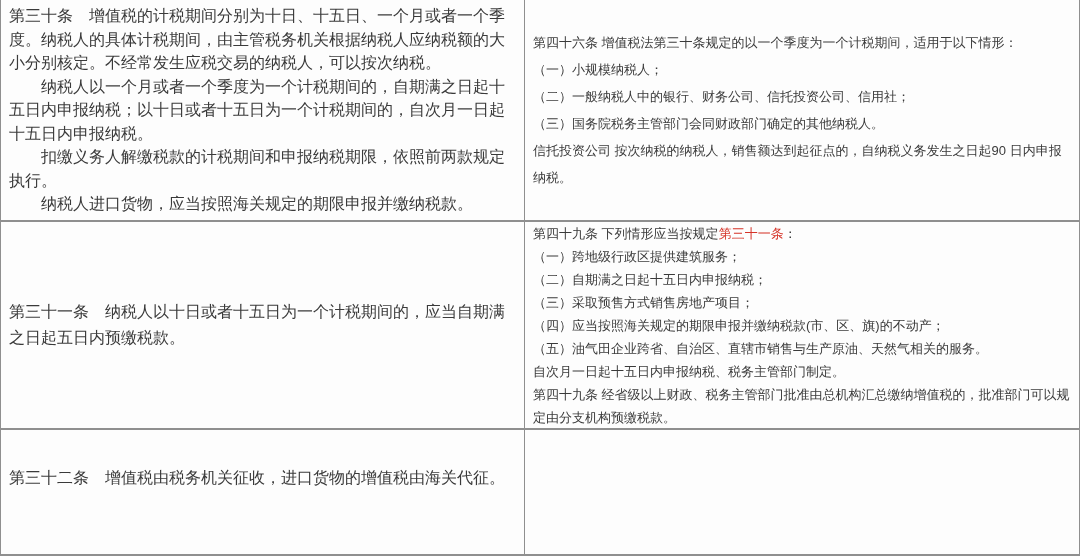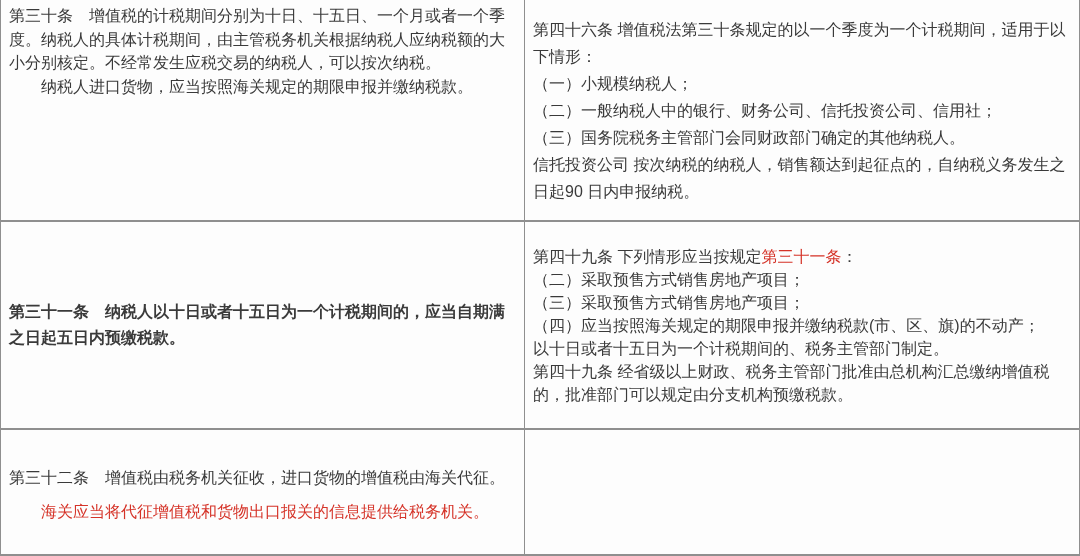--- a/index.html
+++ b/index.html
@@ -32,58 +32,62 @@
   }
   .cell.col-left{border-right:1.5px solid #8f8f8f;}
   .cell.row-1,.cell.row-2{border-bottom:2px solid #8f8f8f;}
   .cell.top-align{justify-content:flex-start;}
   .para{
     margin:0;
     white-space:pre-wrap;
     word-break:break-all;
   }
   .col-left .para{font-size:16px;line-height:23.5px;}
-  .row-2.col-left .para{line-height:26px;font-weight:bold;}
-  .row-3.col-left .para{line-height:28px;margin-top:6px;}
-  .col-right .para{font-size:16px;line-height:23px;}
+  .row-2.col-left .para{line-height:26px;}
+  .row-3.col-left .para{line-height:28px;}
+  .col-right .para{font-size:13px;line-height:23px;}
   .row-1.col-right .para{line-height:27px;}
 </style>
 </head>
 <body>
 
 <div id="page" style="background: rgb(253, 253, 253); color: rgb(58, 58, 58);">
   <div class="statute-table">
 
     <div class="cell col-left row-1 top-align">
         <p class="para"><span>第三十条　增值税的计税期间分别为十日、十五日、一个月或者一个季度。纳税人的具体计税期间，由主管税务机关根据纳税人应纳税额的大小分别核定。不经常发生应税交易的纳税人，可以按次纳税。</span></p>
+        <p class="para"><span>　　纳税人以一个月或者一个季度为一个计税期间的，自期满之日起十五日内申报纳税；以十日或者十五日为一个计税期间的，自次月一日起十五日内申报纳税。</span></p>
+        <p class="para"><span>　　扣缴义务人解缴税款的计税期间和申报纳税期限，依照前两款规定执行。</span></p>
         <p class="para"><span>　　纳税人进口货物，应当按照海关规定的期限申报并缴纳税款。</span></p>
       </div>
 
     <div class="cell col-right row-1">
         <p class="para"><span>第四十六条 增值税法第三十条规定的以一个季度为一个计税期间，适用于以下情形：</span></p>
         <p class="para"><span>（一）小规模纳税人；</span></p>
         <p class="para"><span>（二）一般纳税人中的银行、财务公司、信托投资公司、信用社；</span></p>
         <p class="para"><span>（三）国务院税务主管部门会同财政部门确定的其他纳税人。</span></p>
         <p class="para"><span>信托投资公司 按次纳税的纳税人，销售额达到起征点的，自纳税义务发生之日起90 日内申报纳税。</span></p>
       </div>
 
     <div class="cell col-left row-2">
         <p class="para"><span>第三十一条　纳税人以十日或者十五日为一个计税期间的，应当自期满之日起五日内预缴税款。</span></p>
       </div>
 
     <div class="cell col-right row-2">
         <p class="para"><span>第四十九条 下列情形应当按规定</span><span style="color: rgb(213, 51, 40);">第三十一条</span><span>：</span></p>
-        <p class="para"><span>（二）采取预售方式销售房地产项目；</span></p>
+        <p class="para"><span>（一）跨地级行政区提供建筑服务；</span></p>
+        <p class="para"><span>（二）自期满之日起十五日内申报纳税；</span></p>
         <p class="para"><span>（三）采取预售方式销售房地产项目；</span></p>
         <p class="para"><span>（四）应当按照海关规定的期限申报并缴纳税款(市、区、旗)的不动产；</span></p>
-        <p class="para"><span>以十日或者十五日为一个计税期间的、税务主管部门制定。</span></p>
+        <p class="para"><span>（五）油气田企业跨省、自治区、直辖市销售与生产原油、天然气相关的服务。</span></p>
+        <p class="para"><span>自次月一日起十五日内申报纳税、税务主管部门制定。</span></p>
         <p class="para"><span>第四十九条 经省级以上财政、税务主管部门批准由总机构汇总缴纳增值税的，批准部门可以规定由分支机构预缴税款。</span></p>
       </div>
 
     <div class="cell col-left row-3">
         <p class="para"><span>第三十二条　增值税由税务机关征收，进口货物的增值税由海关代征。</span></p>
-        <p class="para"><span>　　</span><span style="color: rgb(213, 51, 40);">海关应当将代征增值税和货物出口报关的信息提供给税务机关。</span></p>
+        <p class="para"><span>　　</span></p>
       </div>
 
     <div class="cell col-right row-3"></div>
 
   </div>
 </div>
 
 </body></html>

